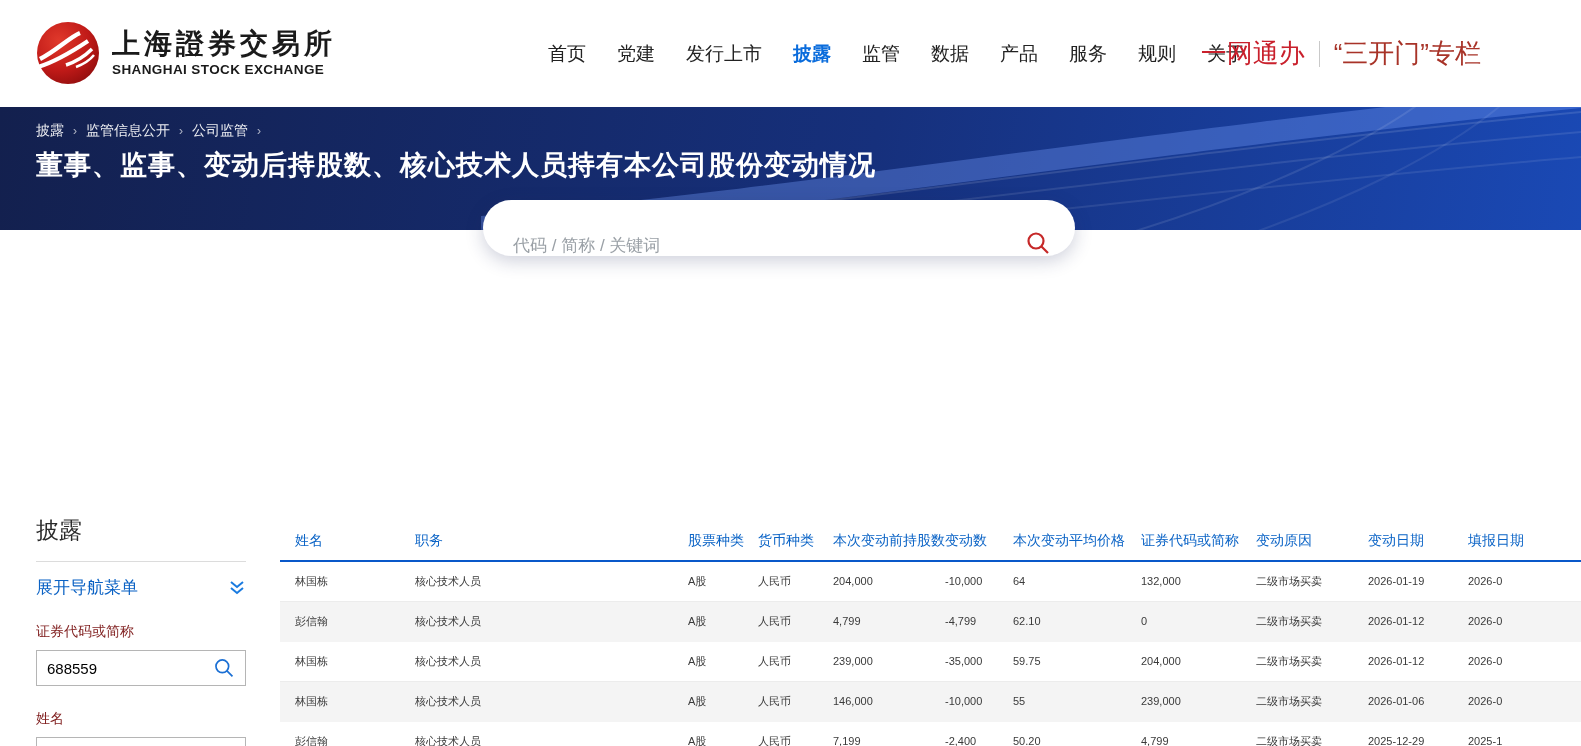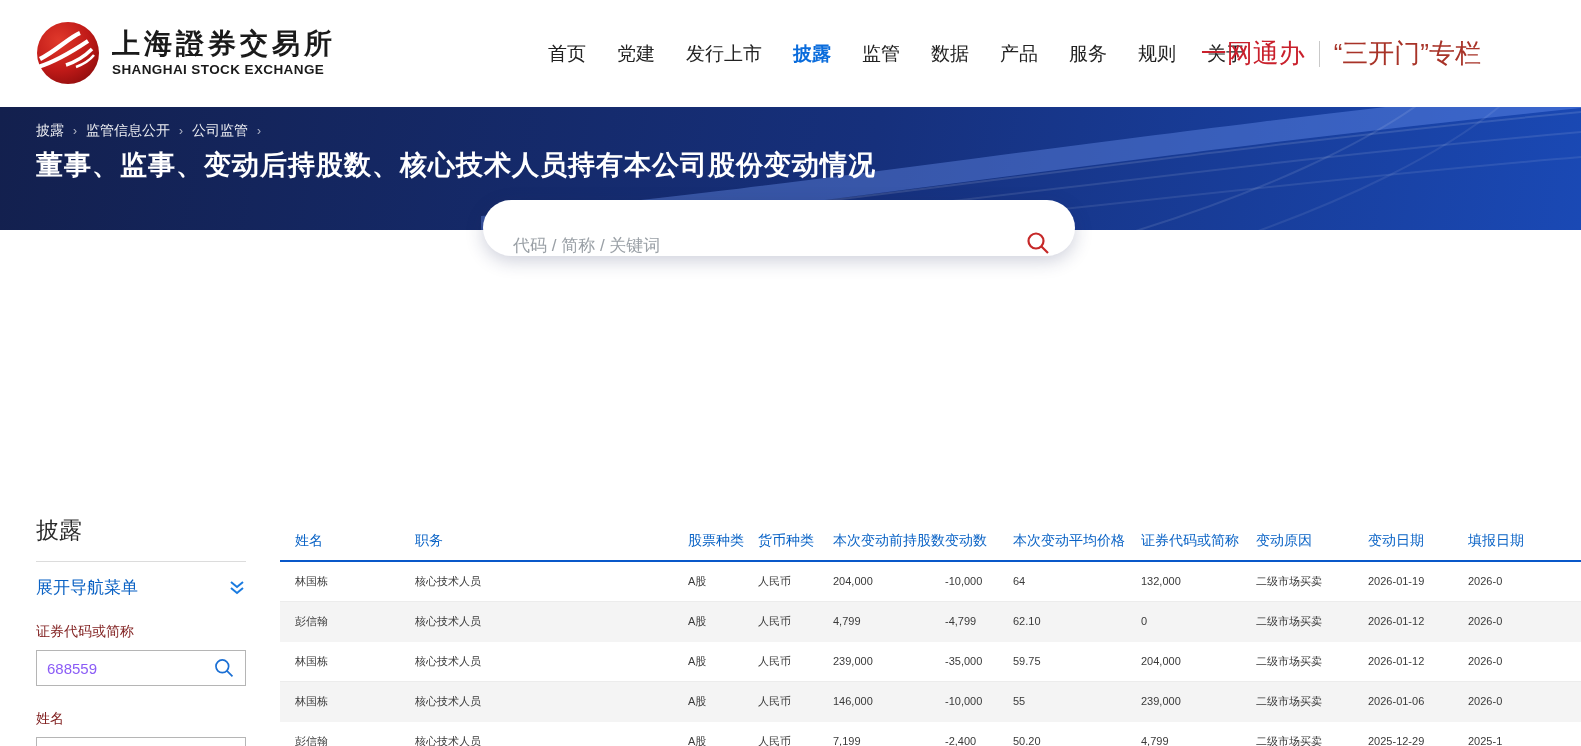--- a/index.html
+++ b/index.html
@@ -51,21 +51,21 @@
   
   .sidebar { position:absolute; left:36px; top:285px; width:210px; }
   .sidebar-title { font-size:23px; color:#2b2b2b; font-weight:500; }
   .sidebar-divider { height:1px; background:#dcdcdc; margin:15px 0 0; }
   .expand-menu { display:flex; align-items:center; justify-content:space-between;
                  margin-top:14px; cursor:pointer; }
   .expand-menu span.lbl { font-size:17px; color:#0b62c4; }
   .filter-label { font-size:14px; color:#7f1d1d; margin-top:24px; }
   .filter-box { margin-top:9px; height:36px; border:1px solid #b5b5b5; background:#fff;
                 display:flex; align-items:center; padding:0 10px; }
-  .filter-box input { flex:1; border:none; outline:none; font-size:15px; color:#8b5cf6;
+  .filter-box input { flex:1; border:none; outline:none; font-size:15px; color:#000000;
                       font-family:inherit; background:transparent; min-width:0; }
   .filter-box input::placeholder { color:#b9b9b9; }
 
   
   .table-wrap { position:absolute; left:280px; top:290px; width:1301px; overflow:hidden; }
   table { border-collapse:collapse; table-layout:fixed; width:1318px; }
   thead th { font-size:14px; color:#0a63c6; font-weight:500; text-align:left;
              padding:12px 0 10px; border-bottom:2px solid #0958c9; white-space:nowrap; }
   thead th.ar { }
   tbody td { font-size:11px; color:#3a3a3a; height:40px; padding:0; white-space:nowrap;

